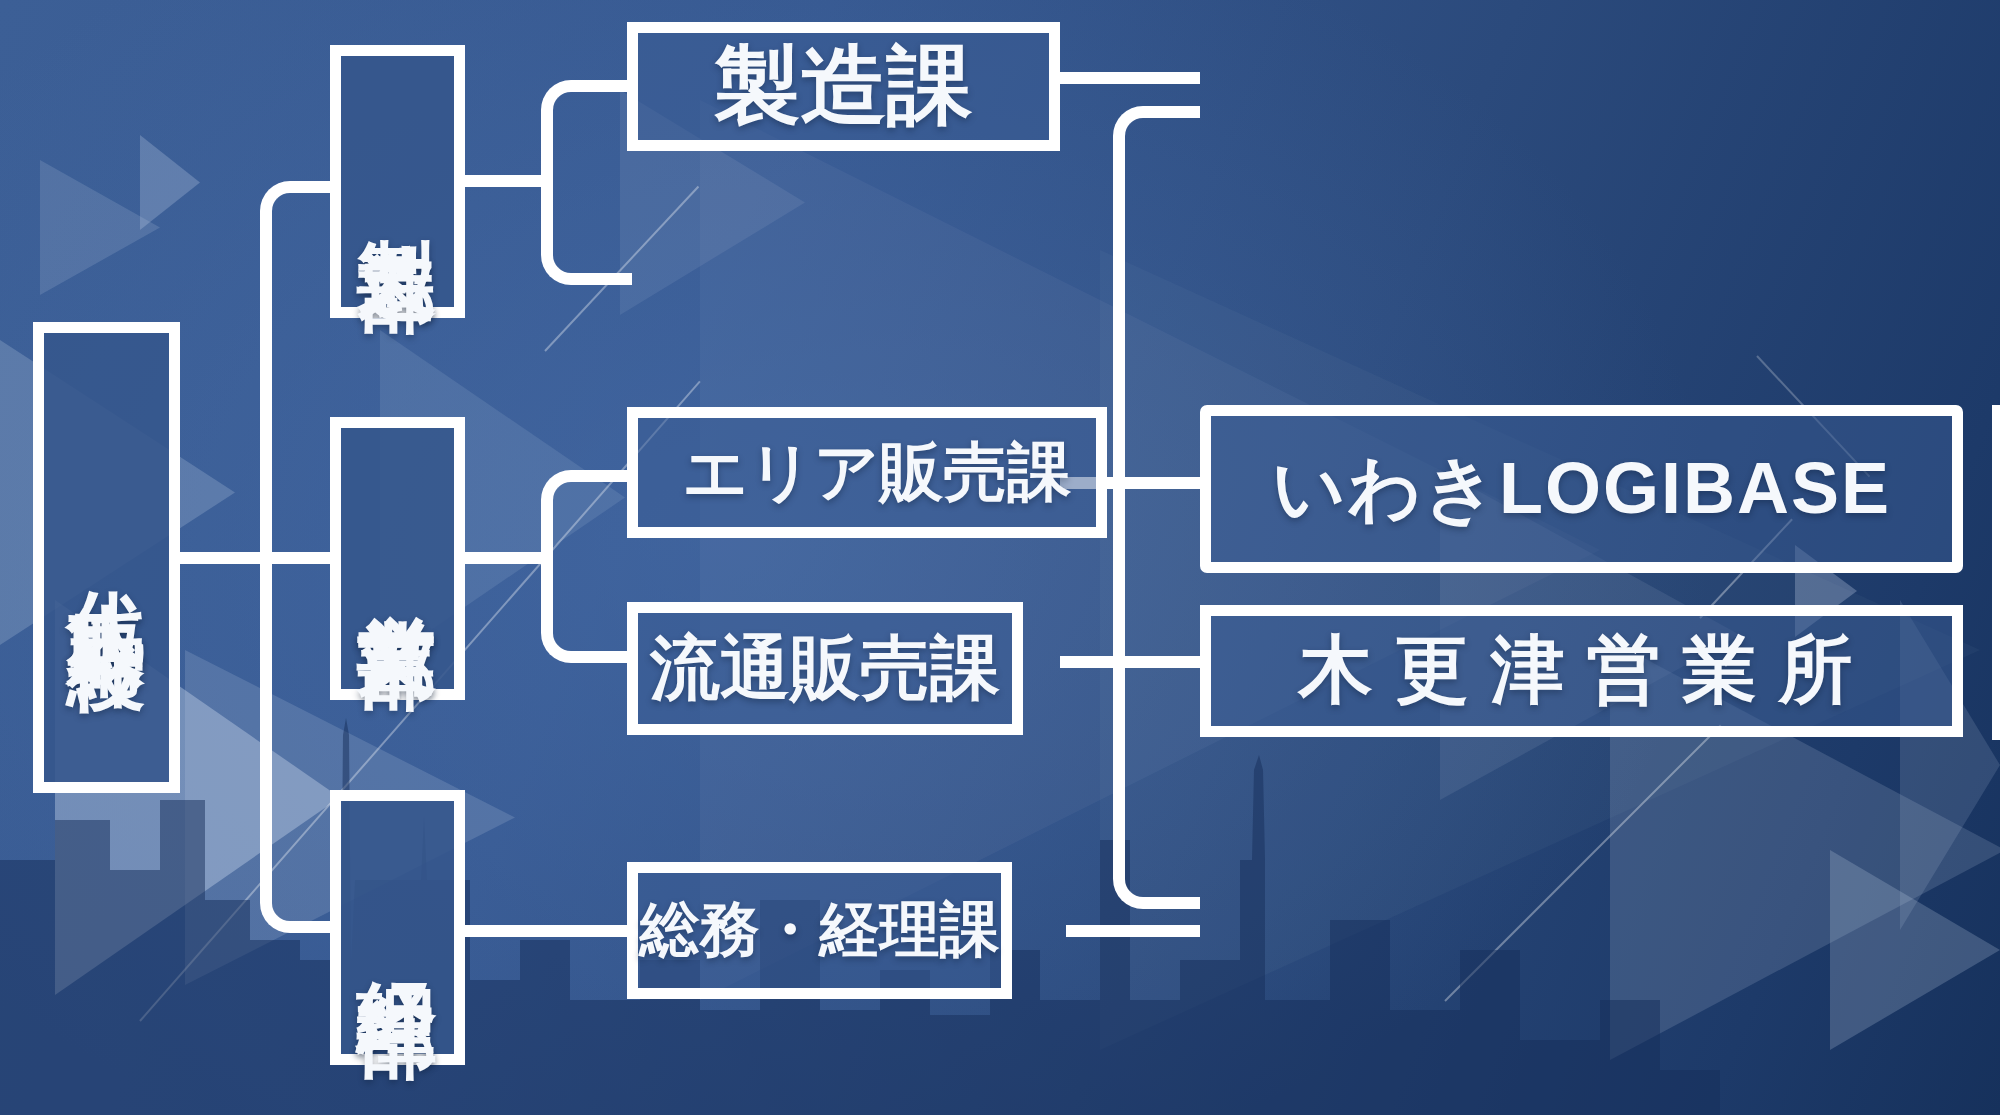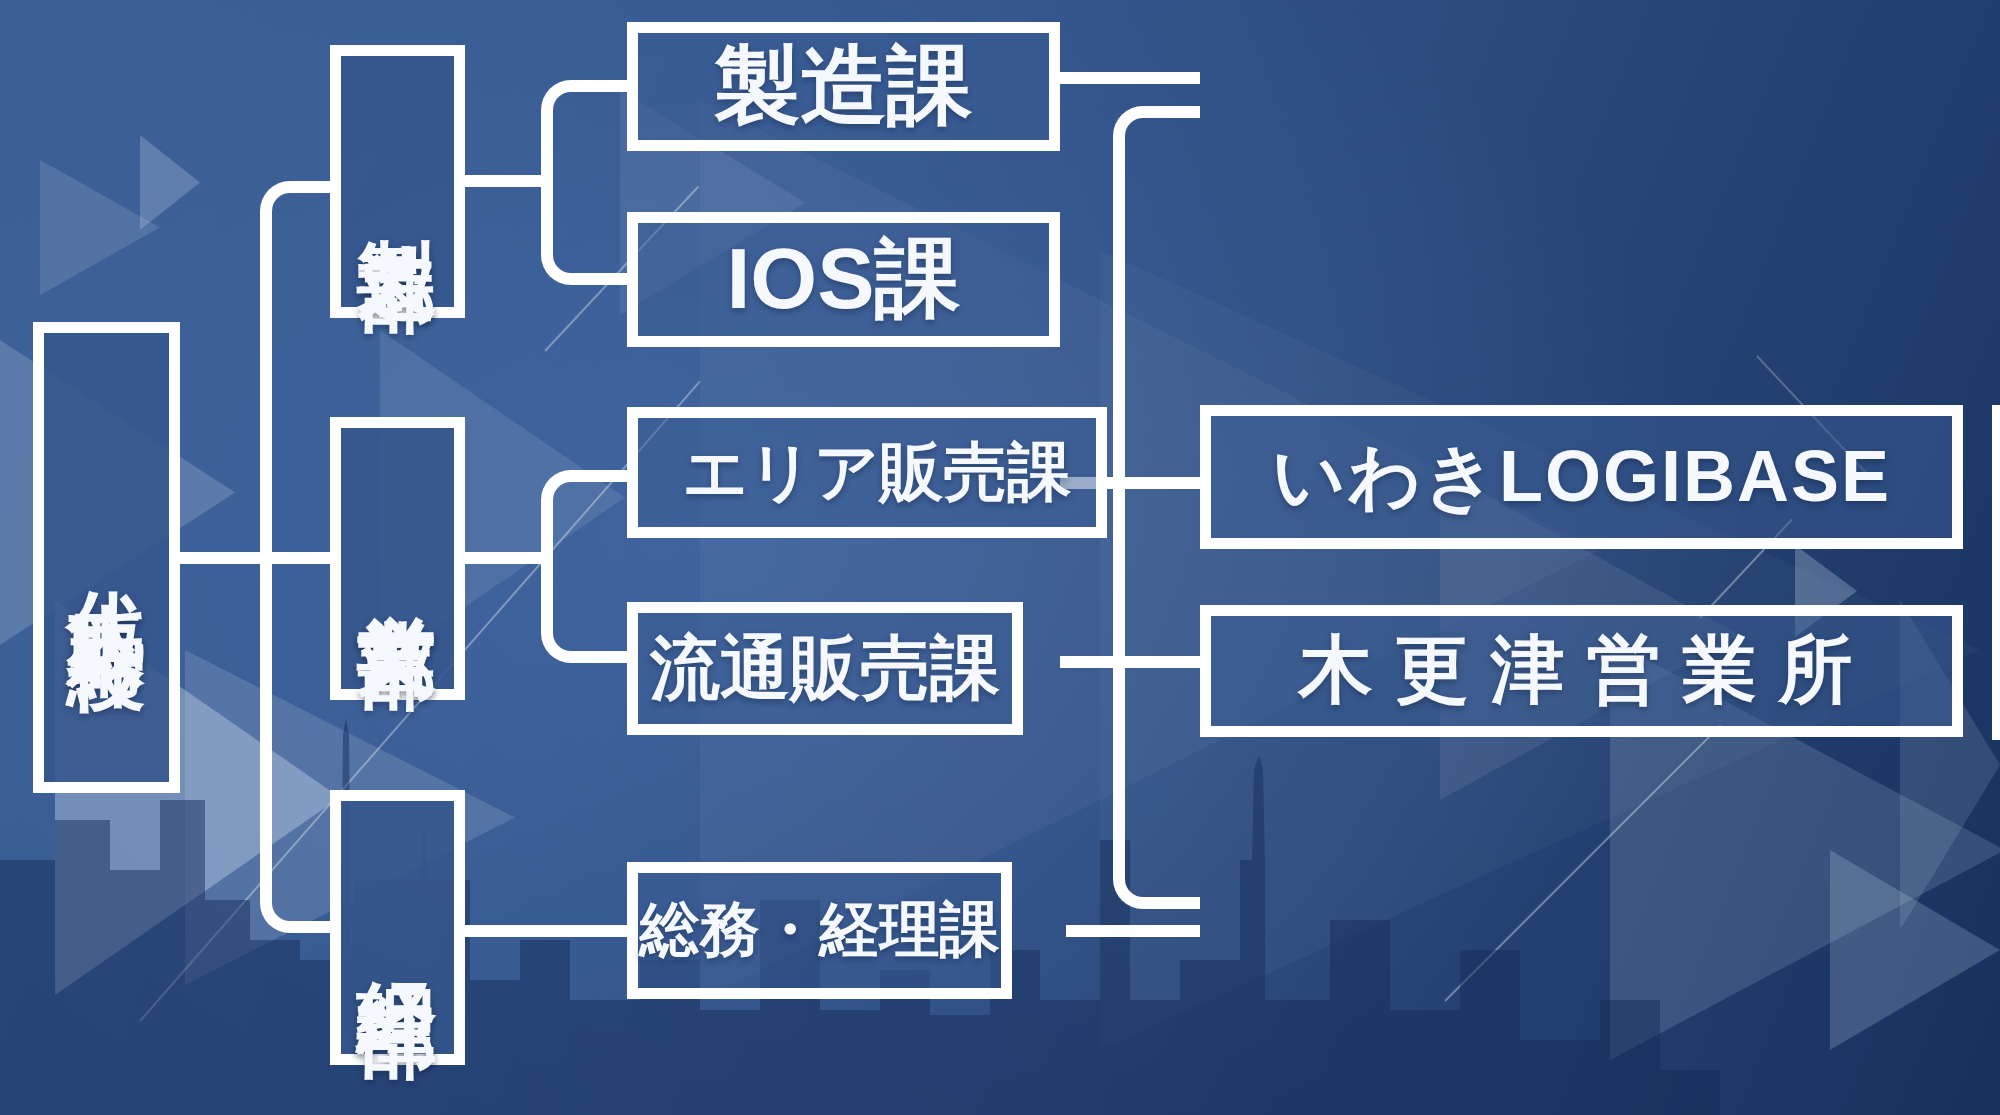--- a/index.html
+++ b/index.html
@@ -79,21 +79,20 @@
   <div class="seg" style="left:1066px;top:925px;width:134px;height:12px;"></div>
   <div class="seg" style="left:1992px;top:405px;width:8px;height:335px;"></div>
 
   <div class="node solid vtext" style="left:33px;top:322px;width:147px;height:471px;font-size:78px;letter-spacing:12px;">代表取締役</div>
 
   <div class="node solid vtext" style="left:330px;top:45px;width:135px;height:273px;font-size:80px;letter-spacing:6px;">製造部</div>
   <div class="node solid vtext" style="left:330px;top:417px;width:135px;height:283px;font-size:80px;letter-spacing:6px;">営業部</div>
   <div class="node solid vtext" style="left:330px;top:790px;width:135px;height:275px;font-size:80px;letter-spacing:6px;">経理部</div>
 
   <div class="node" style="left:627px;top:22px;width:433px;height:129px;font-size:86px;">製造課</div>
-  <div class="node" style="left:627px;top:212px;width:433px;height:135px;font-size:86px;">IOS課</div>
   <div class="node" style="left:627px;top:407px;width:480px;height:131px;font-size:64px;padding-left:20px;">エリア販売課</div>
   <div class="node" style="left:627px;top:602px;width:396px;height:133px;font-size:70px;">流通販売課</div>
   <div class="node" style="left:627px;top:862px;width:385px;height:137px;font-size:60px;">総務・経理課</div>
 
-  <div class="node" style="left:1200px;top:405px;width:763px;height:144px;font-size:72px;letter-spacing:2px;">いわきLOGIBASE</div>
+  <div class="node" style="left:1200px;top:405px;width:763px;height:168px;font-size:72px;letter-spacing:2px;border-radius:7px;">いわきLOGIBASE</div>
   <div class="node" style="left:1200px;top:605px;width:763px;height:132px;font-size:74px;letter-spacing:22px;padding-left:10px;">木更津営業所</div>
 
 </div>
 
 </body></html>

